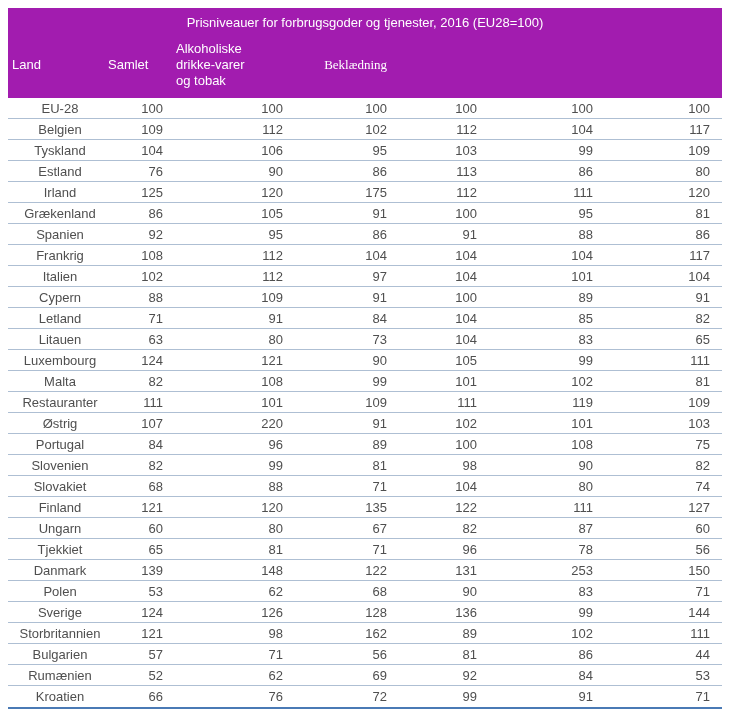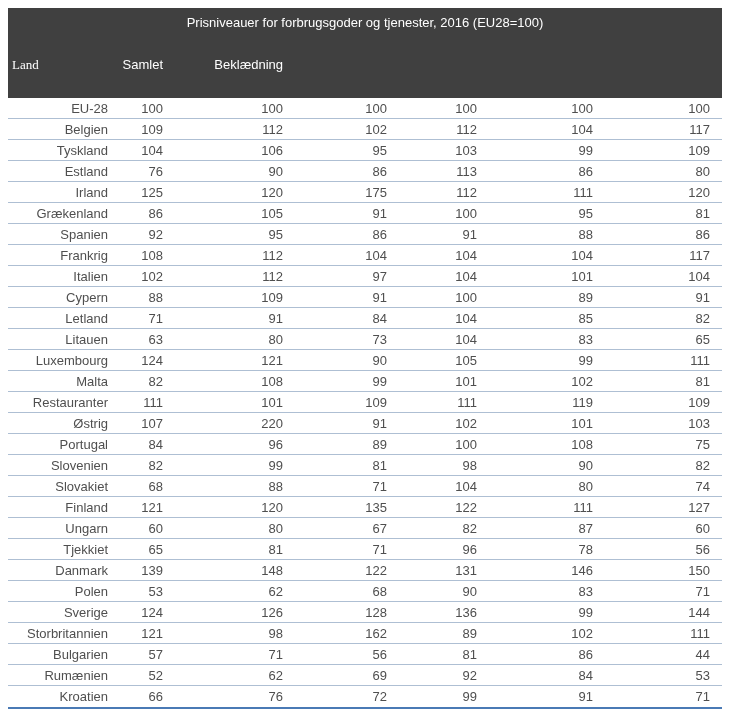--- a/index.html
+++ b/index.html
@@ -12,81 +12,84 @@
     width: 730px;
     height: 723px;
     padding: 8px;
     background: #ffffff;
   }
   .table {
     width: 714px;
   }
   
   .band {
-    background: #404040;
+    background: #a21caf;
     color: #ffffff;
     padding-top: 5px;
   }
   .band-title {
     height: 19px;
     line-height: 19px;
     text-align: center;
     font-size: 13px;
   }
   .grid7 {
     display: grid;
     grid-template-columns: 100px 60px 120px 104px 90px 116px 124px;
   }
   .header-row {
     height: 66px;
     align-items: center;
     font-size: 13px;
     line-height: 16px;
   }
   .hc { overflow: hidden; }
-  .hc.c1 { padding-left: 4px; text-align: left; font-family: Liberation Serif, serif; }
-  .hc.c2 { text-align: right; padding-right: 5px; }
+  .hc.c1 { padding-left: 4px; text-align: left; }
+  .hc.c2 { padding-right: 5px; }
   .hc.c3 { padding-left: 6px; }
   .hc.c3 .wrap { max-width: 100px; }
   .hc.c4 { padding-left: 8px; }
   .hc.c4 .wrap { max-width: 74px; }
-  .hc.c5 { text-align: right; padding-right: 5px; }
+  .hc.c5 { text-align: right; padding-right: 5px; font-family: Liberation Serif, serif; }
   .hc.c6 { padding-left: 8px; }
   .hc.c6 .wrap { max-width: 70px; }
   .hc.c7 { padding-left: 22px; }
   .hc.c7 .wrap { max-width: 100px; }
   .wrap { display: inline-block; text-align: left; vertical-align: middle; }
   
   .tbody {
     border-bottom: 2px solid #4a7ab5;
   }
   .row {
     height: 21px;
     align-items: center;
     border-bottom: 1px solid #aebfd3;
     font-size: 13px;
     color: #4f4f4f;
   }
   .row:last-child { border-bottom: none; }
-  .cell.land { padding-left: 4px; text-align: right; white-space: nowrap; }
+  .cell.land { padding-left: 4px; text-align: center; white-space: nowrap; }
   .cell.num { text-align: right; padding-right: 5px; }
   .cell.num.last { padding-right: 12px; }
 </style>
 </head>
 <body>
 
 <div class="page">
   <div class="table">
 
     <div class="band">
       <div class="band-title">Prisniveauer for forbrugsgoder og tjenester, 2016 (EU28=100)</div>
 
       <div class="header-row grid7">
         <div class="hc c1">Land</div>
         <div class="hc c2">Samlet</div>
+        <div class="hc c4">
+          <span class="wrap">Alkoholiske drikke-varer og tobak</span>
+        </div>
         <div class="hc c5">Beklædning</div>
       </div>
     </div>
 
     <div class="tbody">
   <div class="row grid7">
     <div class="cell land">EU-28</div>
     <div class="cell num">100</div>
     <div class="cell num">100</div>
     <div class="cell num">100</div>
@@ -304,21 +307,21 @@
     <div class="cell num">78</div>
     <div class="cell num last">56</div>
   </div>
 
   <div class="row grid7">
     <div class="cell land">Danmark</div>
     <div class="cell num">139</div>
     <div class="cell num">148</div>
     <div class="cell num">122</div>
     <div class="cell num">131</div>
-    <div class="cell num">146</div>
+    <div class="cell num">253</div>
     <div class="cell num last">150</div>
   </div>
 
   <div class="row grid7">
     <div class="cell land">Polen</div>
     <div class="cell num">53</div>
     <div class="cell num">62</div>
     <div class="cell num">68</div>
     <div class="cell num">90</div>
     <div class="cell num">83</div>

